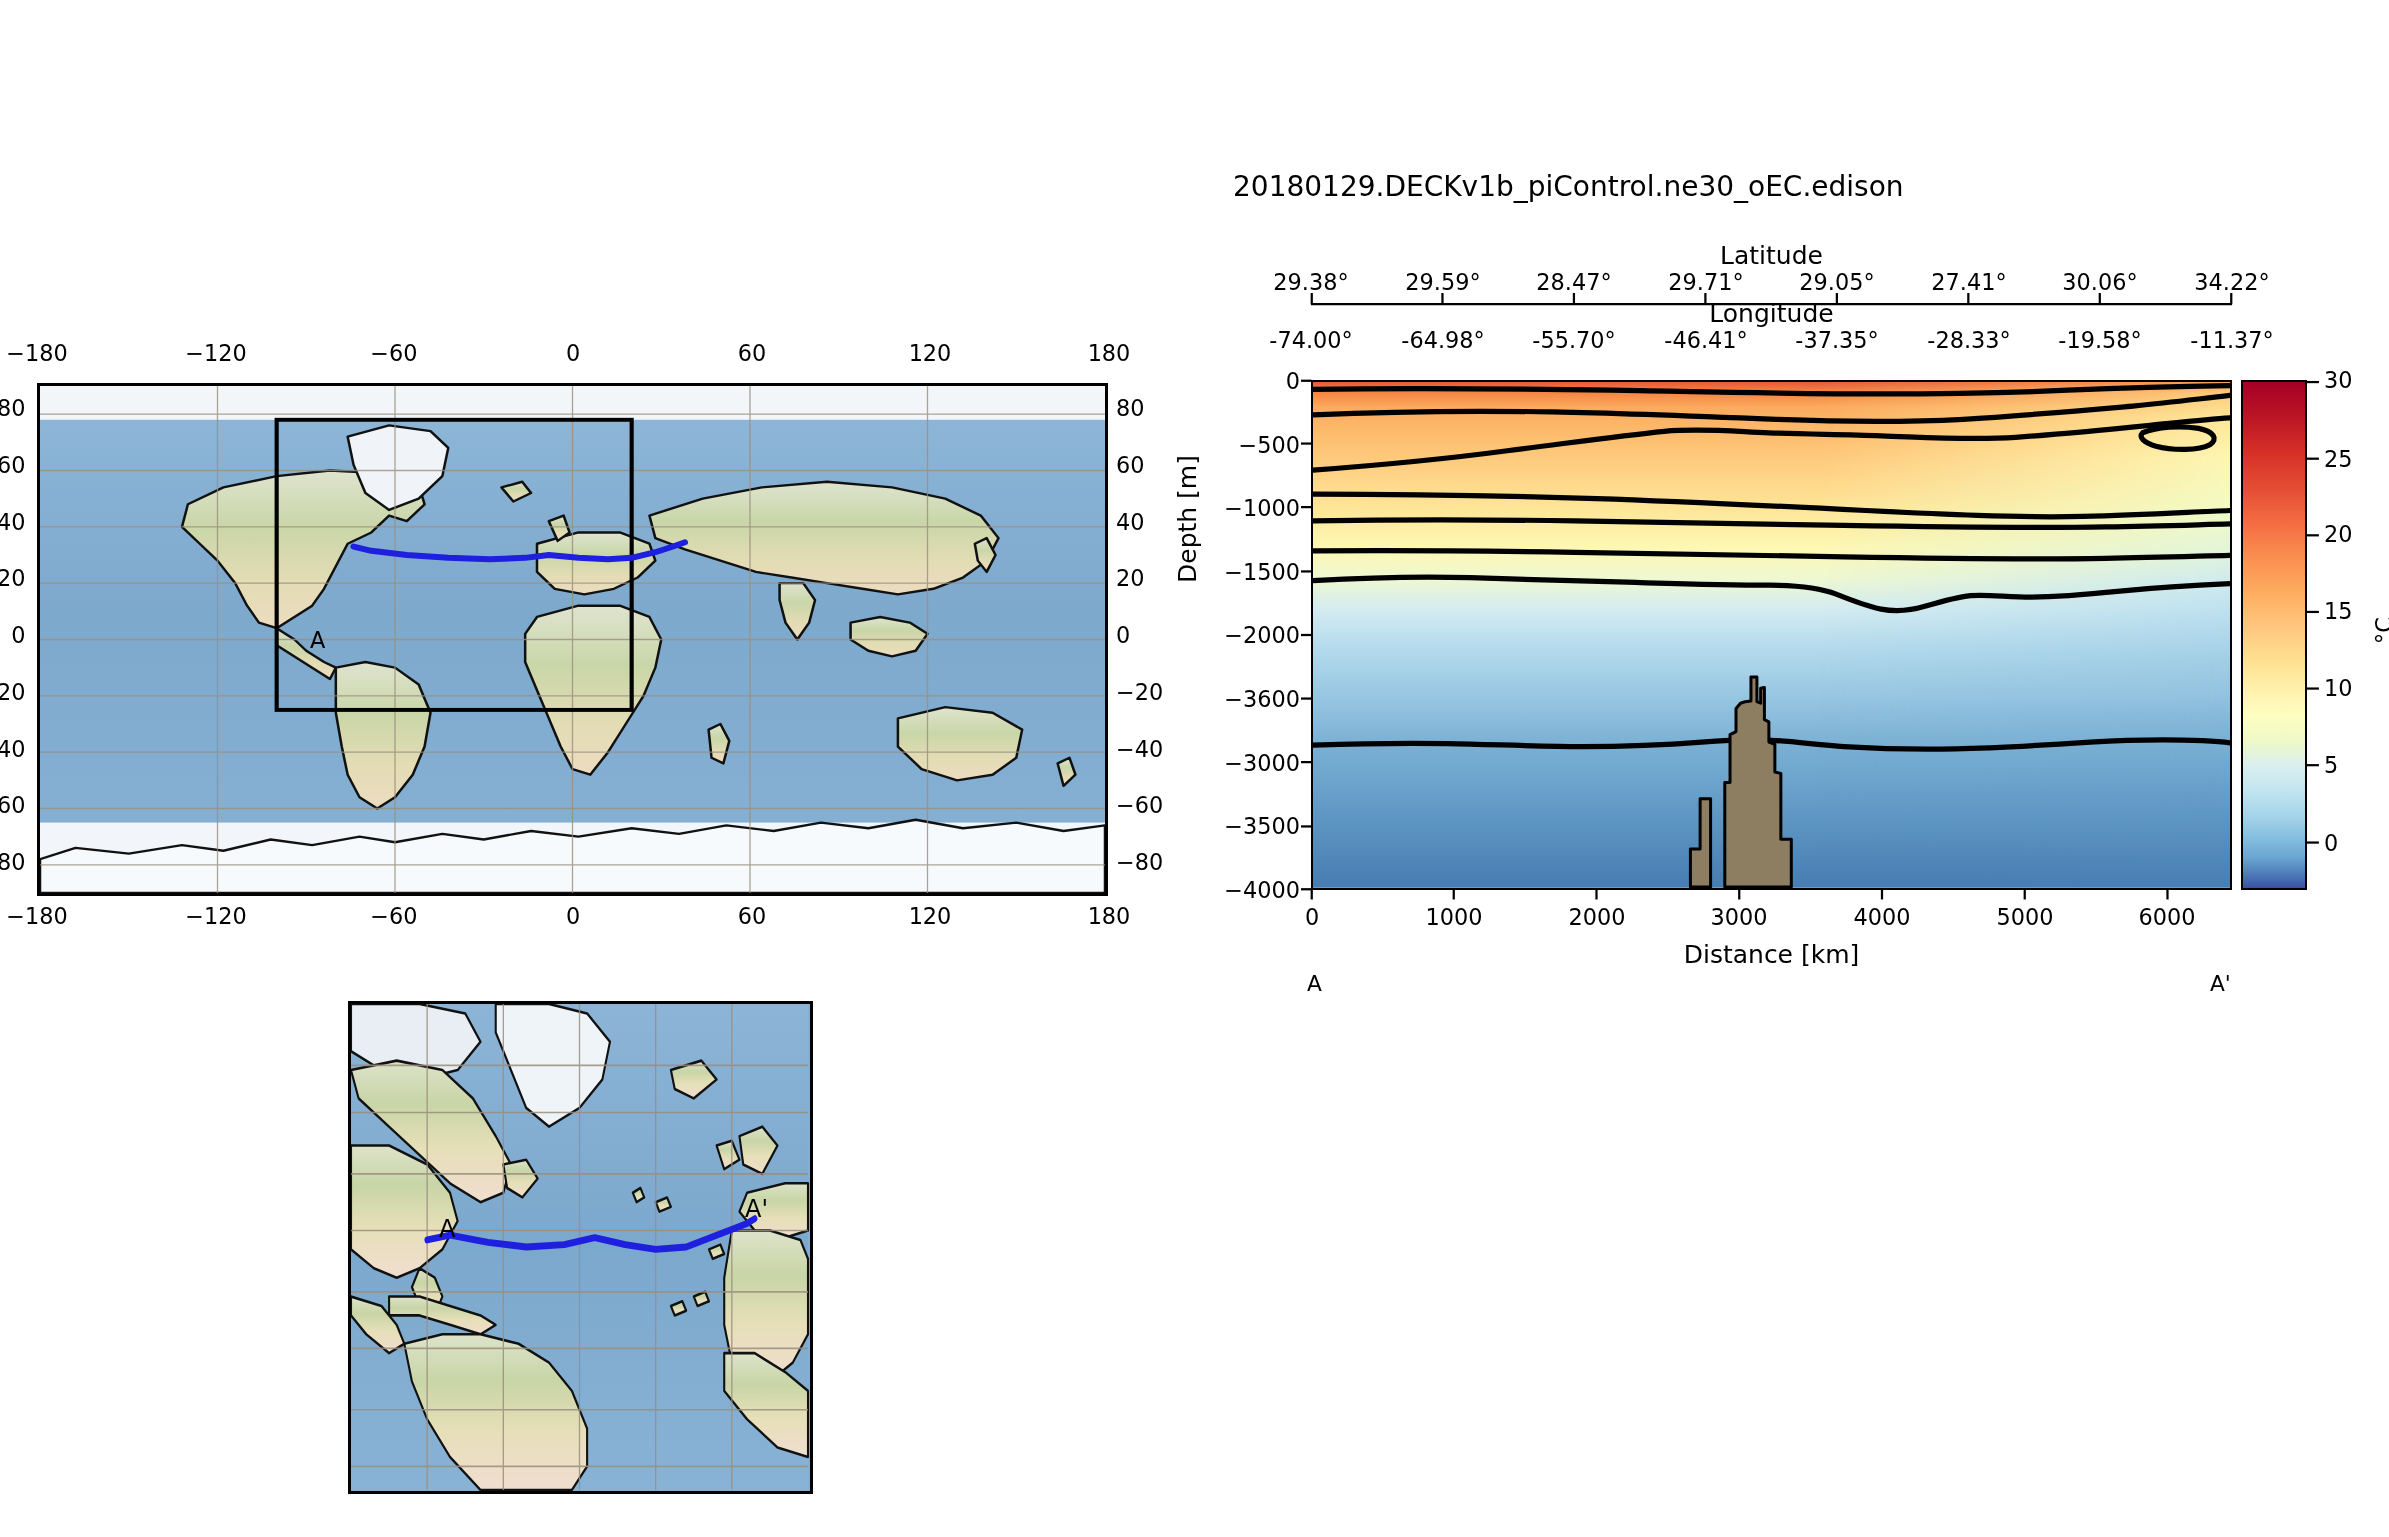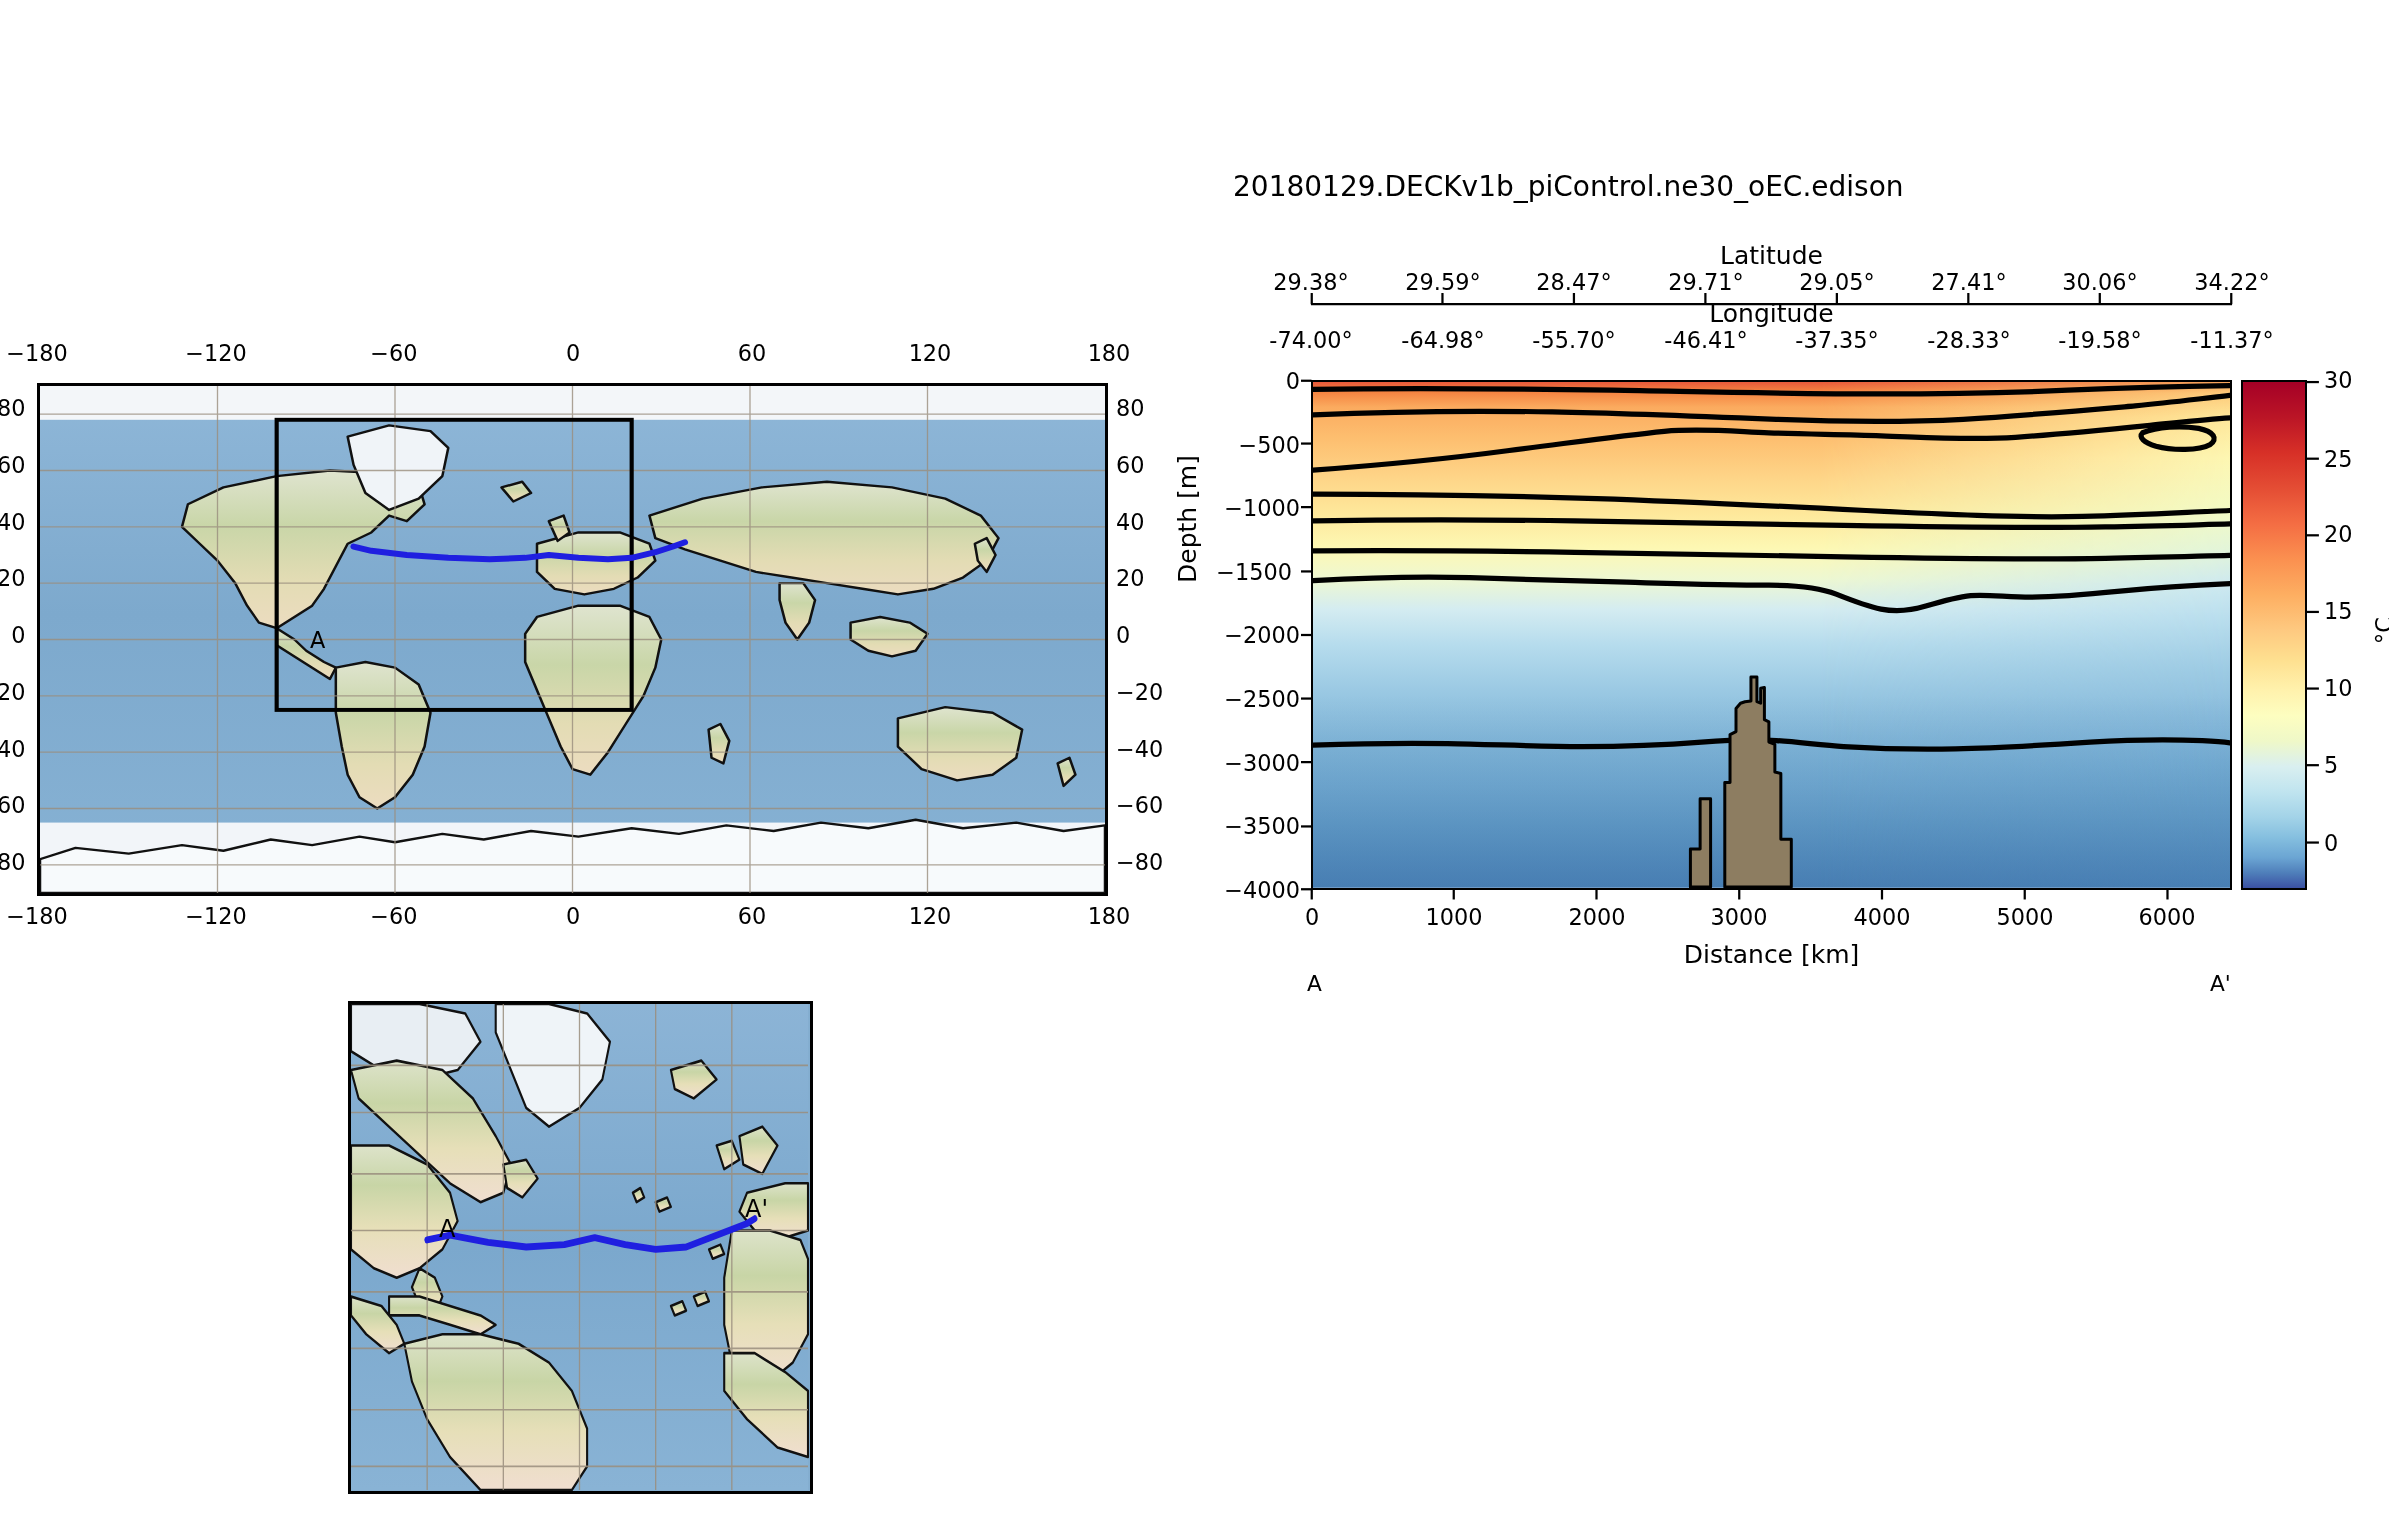--- a/index.html
+++ b/index.html
@@ -275,23 +275,23 @@
     <line x1="1232" y1="0" x2="1232" y2="15"></line>
   </g>
 </svg>
 
 <div class="abs axlabel" style="left:1173px;top:583px;transform:rotate(-90deg);transform-origin:0 0;white-space:nowrap;">Depth [m]</div>
 
 <div class="abs" style="left:1195px;top:380px;width:105px;height:510px;">
   <div class="abs tick" style="right:0;top:-12px;">0</div>
   <div class="abs tick" style="right:0;top:52px;">−500</div>
   <div class="abs tick" style="right:0;top:115px;">−1000</div>
-  <div class="abs tick" style="right:8px;top:179px;">−1500</div>
+  <div class="abs tick" style="right:0;top:179px;">−1500</div>
   <div class="abs tick" style="right:0;top:242px;">−2000</div>
-  <div class="abs tick" style="right:0;top:306px;">−2500</div>
+  <div class="abs tick" style="right:0;top:306px;">−3600</div>
   <div class="abs tick" style="right:0;top:370px;">−3000</div>
   <div class="abs tick" style="right:0;top:433px;">−3500</div>
   <div class="abs tick" style="right:0;top:497px;">−4000</div>
 </div>
 
 <svg class="abs noevt" style="left:1301px;top:380px;" width="12" height="510" viewBox="0 0 16 682">
   <g stroke="#000" stroke-width="3">
     <line x1="0" y1="1" x2="14" y2="1"></line>
     <line x1="0" y1="85" x2="14" y2="85"></line>
     <line x1="0" y1="170" x2="14" y2="170"></line>

